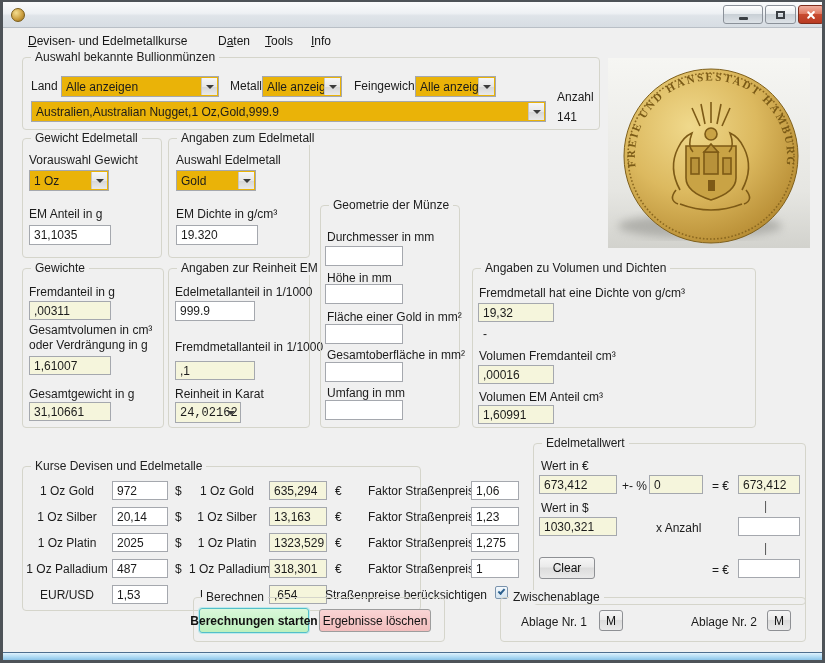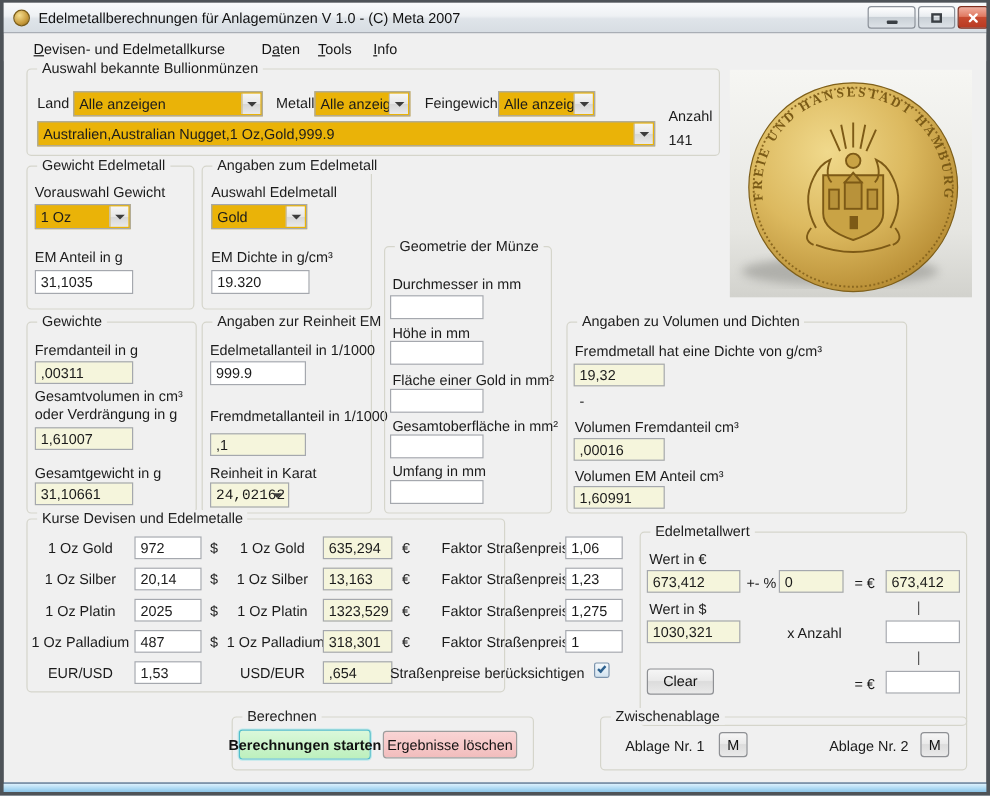--- a/index.html
+++ b/index.html
@@ -67,21 +67,20 @@
   .pipe{position:absolute;color:#555;}
   .coin-photo{position:absolute;left:608px;top:58px;width:202px;height:190px;}
 </style>
 </head>
 <body>
 
 <div class="window">
 
   <div class="titlebar">
     <span class="app-icon"></span>
-    <span class="title-text">Edelmetallberechnungen für Anlagemünzen V 1.0 - (C) Meta 2007</span>
     <div class="win-btn btn-min">
         <span class="glyph-min"></span>
       </div>
     <div class="win-btn btn-max">
         <span class="glyph-max"></span>
       </div>
     <div class="win-btn btn-close">
         <span class="glyph-close"></span>
       </div>
   </div>
@@ -198,21 +197,21 @@
     <span class="gtitle">Angaben zu Volumen und Dichten</span>
     <span class="lbl" style="left:6px;top:17px">Fremdmetall hat eine Dichte von g/cm³</span>
     <div class="tb yellow short" style="left:5px;top:34px;width:76px">19,32</div>
     <span class="lbl" style="left:10px;top:58px">-</span>
     <span class="lbl" style="left:6px;top:80px">Volumen Fremdanteil cm³</span>
     <div class="tb yellow short" style="left:5px;top:96px;width:76px">,00016</div>
     <span class="lbl" style="left:6px;top:121px">Volumen EM Anteil cm³</span>
     <div class="tb yellow short" style="left:5px;top:136px;width:76px">1,60991</div>
   </div>
 
-  <div class="group" style="left:22px;top:432px;width:399px;height:145px">
+  <div class="group" style="left:22px;top:466px;width:399px;height:145px">
     <span class="gtitle">Kurse Devisen und Edelmetalle</span>
 
     <span class="lbl r" style="left:2px;top:17px;width:84px">1 Oz Gold</span>
     <div class="tb short" style="left:89px;top:14px;width:56px">972</div>
     <span class="lbl" style="left:152px;top:17px">$</span>
     <span class="lbl r" style="left:166px;top:17px;width:76px">1 Oz Gold</span>
     <div class="tb yellow short" style="left:246px;top:14px;width:58px">635,294</div>
     <span class="lbl" style="left:312px;top:17px">€</span>
     <span class="lbl" style="left:345px;top:17px">Faktor Straßenpreis</span>
     <div class="tb short" style="left:448px;top:14px;width:48px">1,06</div>

